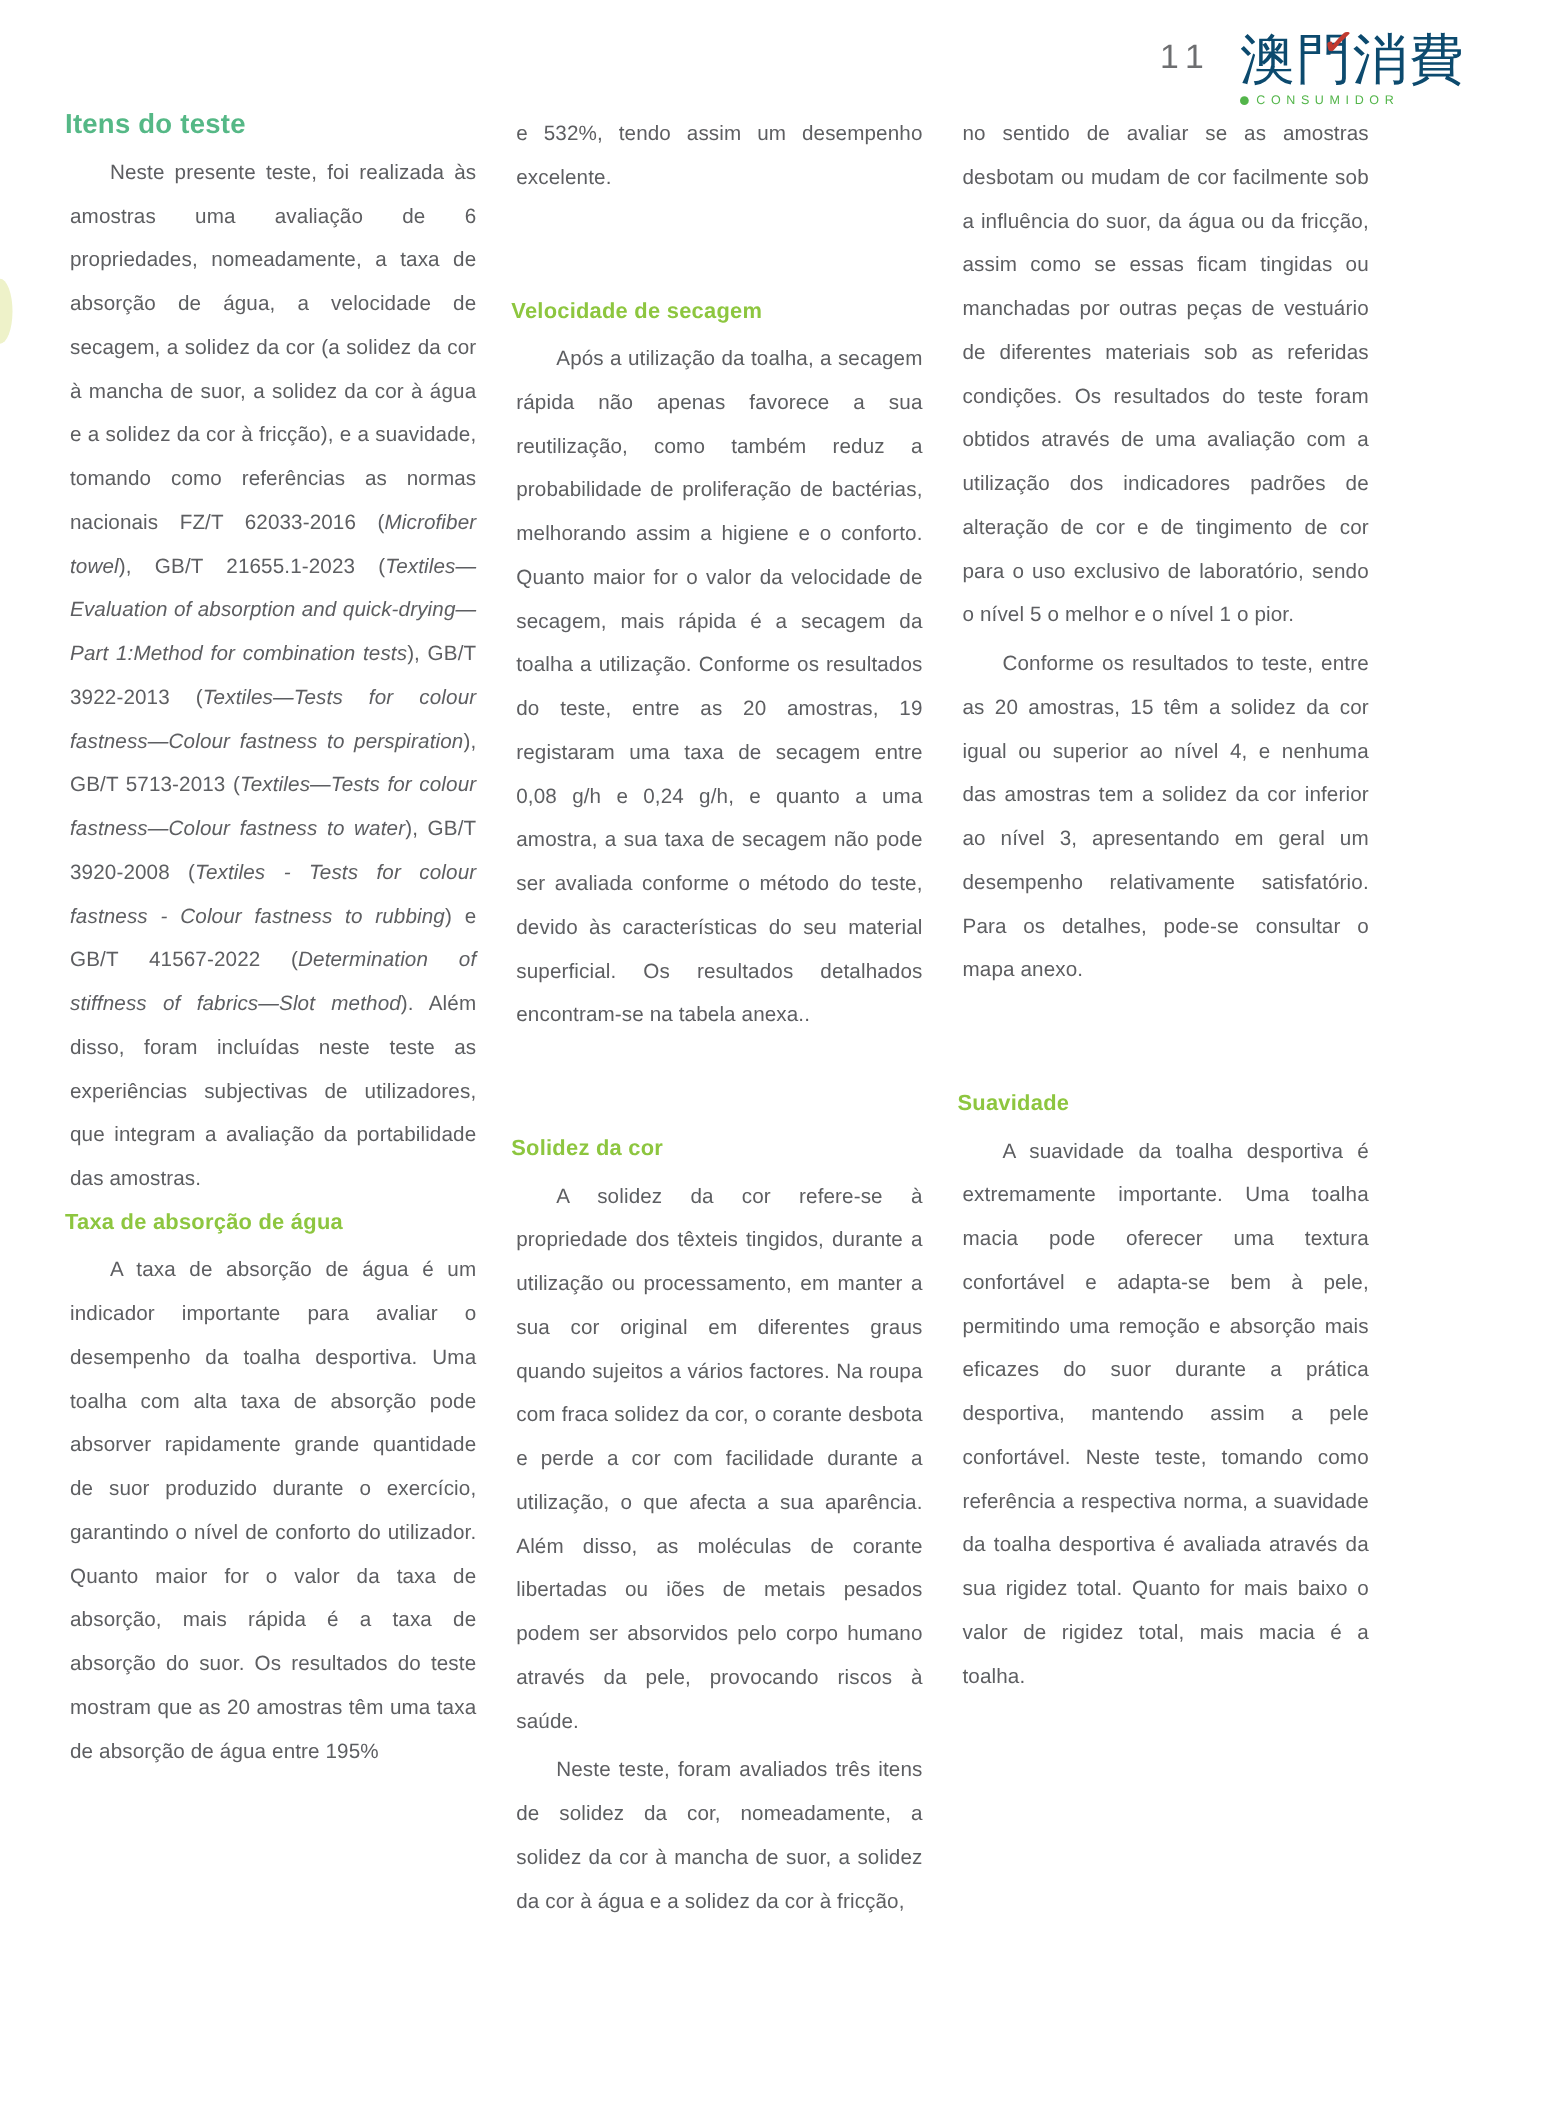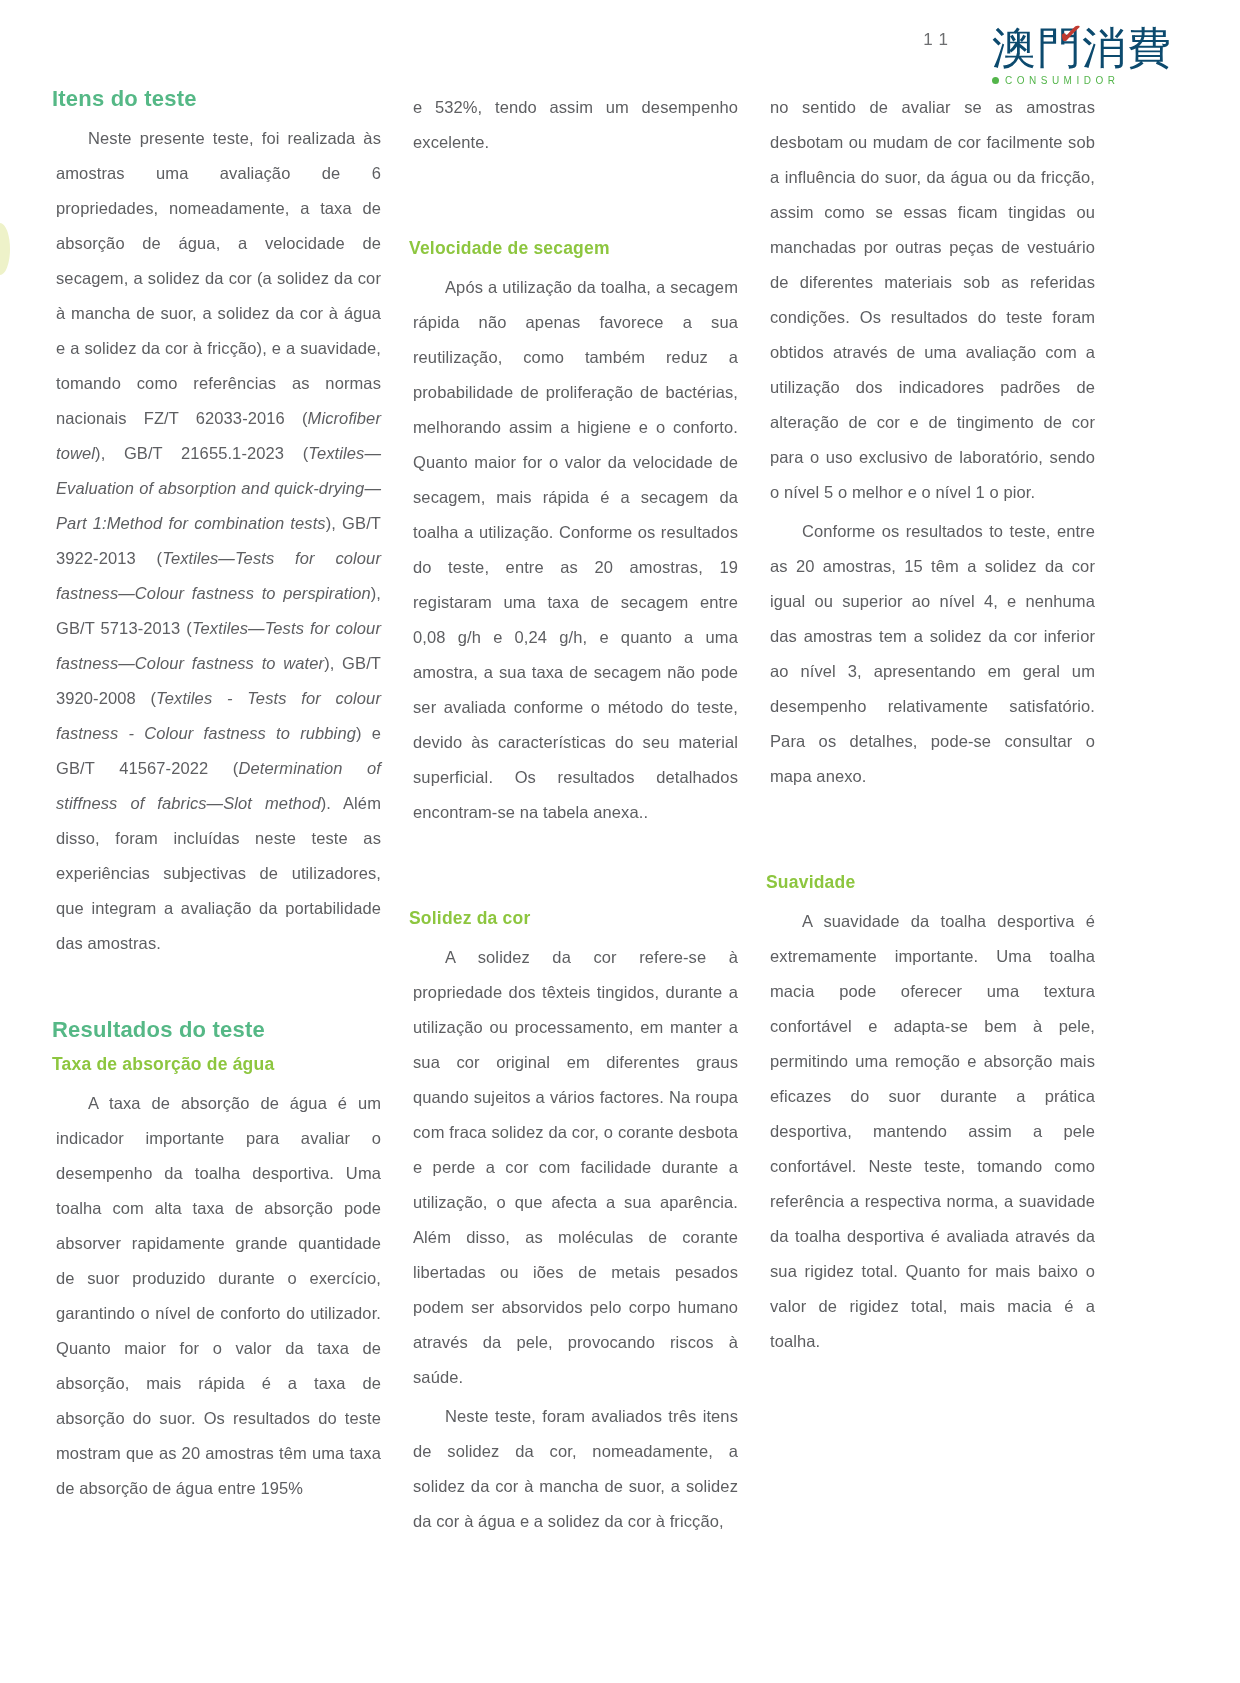--- a/index.html
+++ b/index.html
@@ -6,22 +6,22 @@
   .page{
     position:relative;
     width:1240px;height:1683px;
     background:#ffffff;
     font-family:"Liberation Sans", sans-serif;
     overflow:hidden;
   }
   
   .header{position:absolute;top:24px;right:100px;display:flex;align-items:flex-start;}
   .page-number{
-    color:#6d6e70;font-size:17px;letter-spacing:7px;font-weight:300;
-    margin-top:6px;margin-right:37px;
+    color:#6d6e70;font-size:27px;letter-spacing:7px;font-weight:300;
+    margin-top:6px;margin-right:22px;
   }
   .logo{position:relative;width:148px;}
   .logo-cjk{
     color:#0c4a6e;font-size:44px;font-weight:normal;letter-spacing:1px;
     line-height:1.1;white-space:nowrap;
   }
   .check-icon{
     position:absolute;top:-8px;left:66px;
     color:#c13a30;font-size:30px;font-weight:bold;
     transform:rotate(8deg);
@@ -82,21 +82,20 @@
         <span class="logo-subtitle">CONSUMIDOR</span>
       </div>
     </div>
   </div>
 
   <div class="columns">
 
     <div class="col">
       <h1 class="sec">Itens do teste</h1>
       <p class="indent"><span>Neste presente teste, foi realizada às amostras uma avaliação de 6 propriedades, nomeadamente, a taxa de absorção de água, a velocidade de secagem, a solidez da cor (a solidez da cor à mancha de suor, a solidez da cor à água e a solidez da cor à fricção), e a suavidade, tomando como referências as normas nacionais FZ/T 62033-2016 (</span><i>Microfiber towel</i><span>), GB/T 21655.1-2023 (</span><i>Textiles—Evaluation of absorption and quick-drying—Part 1:Method for combination tests</i><span>), GB/T 3922-2013 (</span><i>Textiles—Tests for colour fastness—Colour fastness to perspiration</i><span>), GB/T 5713-2013 (</span><i>Textiles—Tests for colour fastness—Colour fastness to water</i><span>), GB/T 3920-2008 (</span><i>Textiles - Tests for colour fastness - Colour fastness to rubbing</i><span>) e GB/T 41567-2022 (</span><i>Determination of stiffness of fabrics—Slot method</i><span>). Além disso, foram incluídas neste teste as experiências subjectivas de utilizadores, que integram a avaliação da portabilidade das amostras.</span></p>
-      <h1 class="sec later">Resultados do teste</h1>
       <h2 class="sub tight">Taxa de absorção de água</h2>
       <p class="indent">A taxa de absorção de água é um indicador importante para avaliar o desempenho da toalha desportiva. Uma toalha com alta taxa de absorção pode absorver rapidamente grande quantidade de suor produzido durante o exercício, garantindo o nível de conforto do utilizador. Quanto maior for o valor da taxa de absorção, mais rápida é a taxa de absorção do suor. Os resultados do teste mostram que as 20 amostras têm uma taxa de absorção de água entre 195%</p>
     </div>
 
     <div class="col">
       <p>e 532%, tendo assim um desempenho excelente.</p>
       <h2 class="sub later">Velocidade de secagem</h2>
       <p class="indent">Após a utilização da toalha, a secagem rápida não apenas favorece a sua reutilização, como também reduz a probabilidade de proliferação de bactérias, melhorando assim a higiene e o conforto. Quanto maior for o valor da velocidade de secagem, mais rápida é a secagem da toalha  a utilização. Conforme os resultados do teste, entre as 20 amostras, 19 registaram uma taxa de secagem entre 0,08 g/h e 0,24 g/h, e quanto a uma amostra, a sua taxa de secagem não pode ser avaliada conforme o método do teste, devido às características do seu material superficial. Os resultados detalhados encontram-se na tabela anexa..</p>
       <h2 class="sub later">Solidez da cor</h2>
       <p class="indent">A solidez da cor refere-se à propriedade dos têxteis tingidos, durante a utilização ou processamento, em manter a sua cor original em diferentes graus quando sujeitos a vários factores. Na roupa com fraca solidez da cor, o corante desbota e perde a cor com facilidade durante a utilização, o que afecta a sua aparência. Além disso, as moléculas de corante libertadas ou iões de metais pesados podem ser absorvidos pelo corpo humano através da pele, provocando riscos à saúde.</p>

